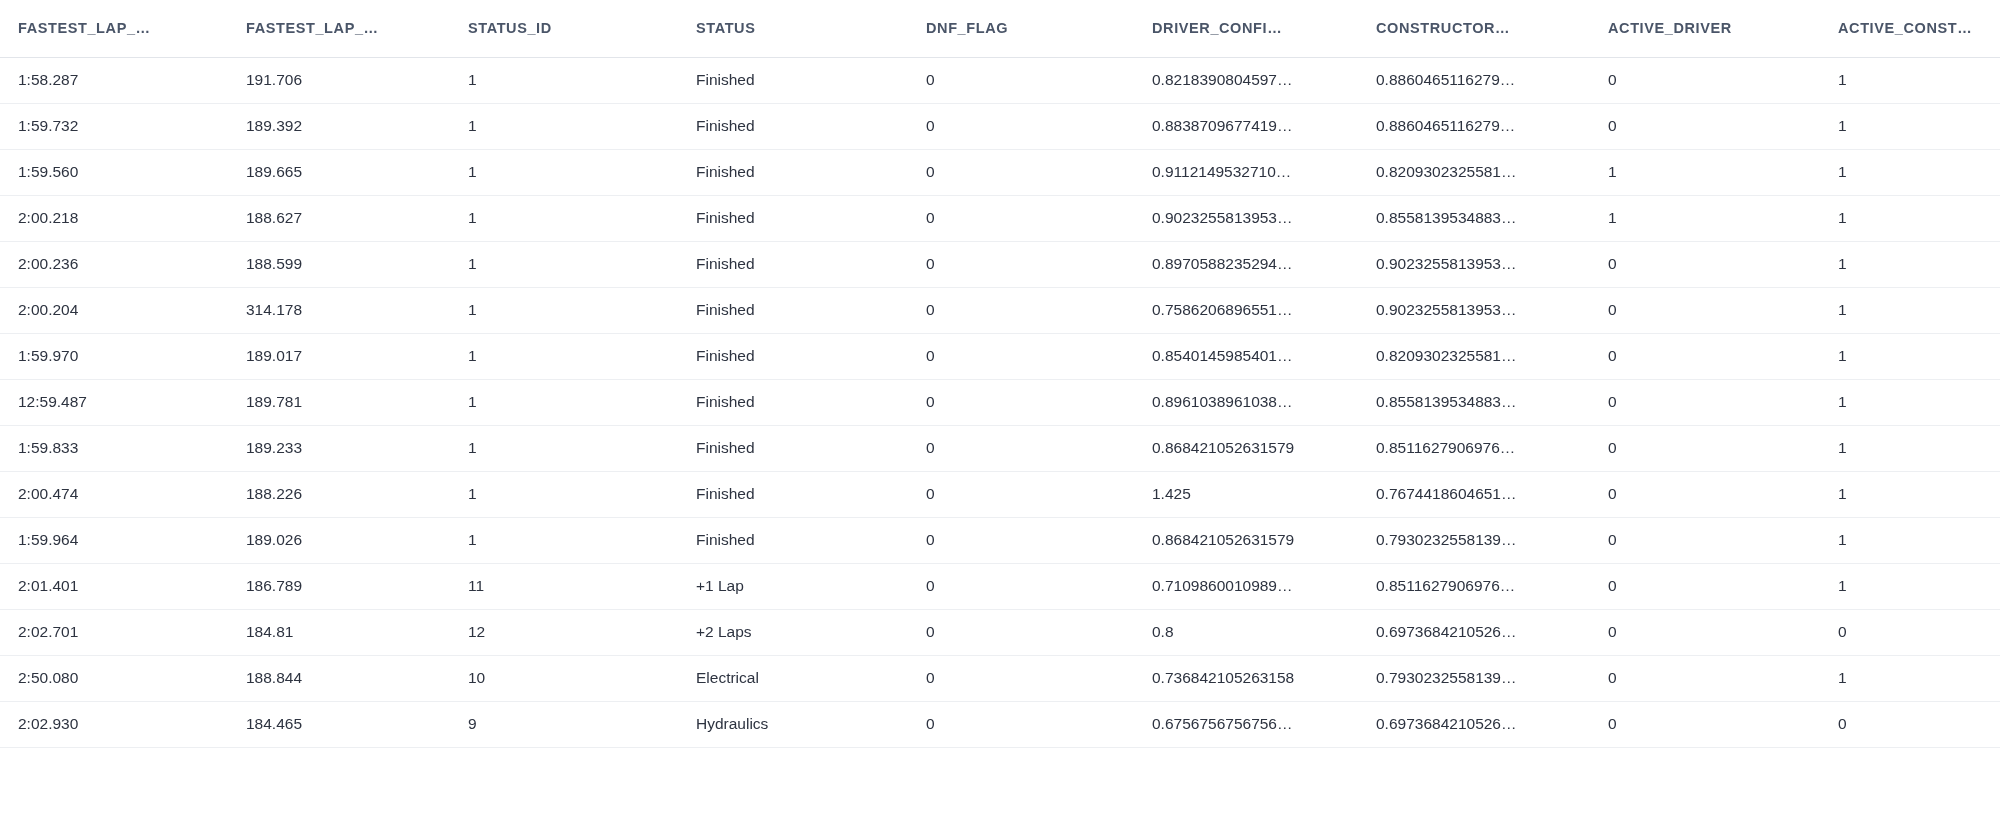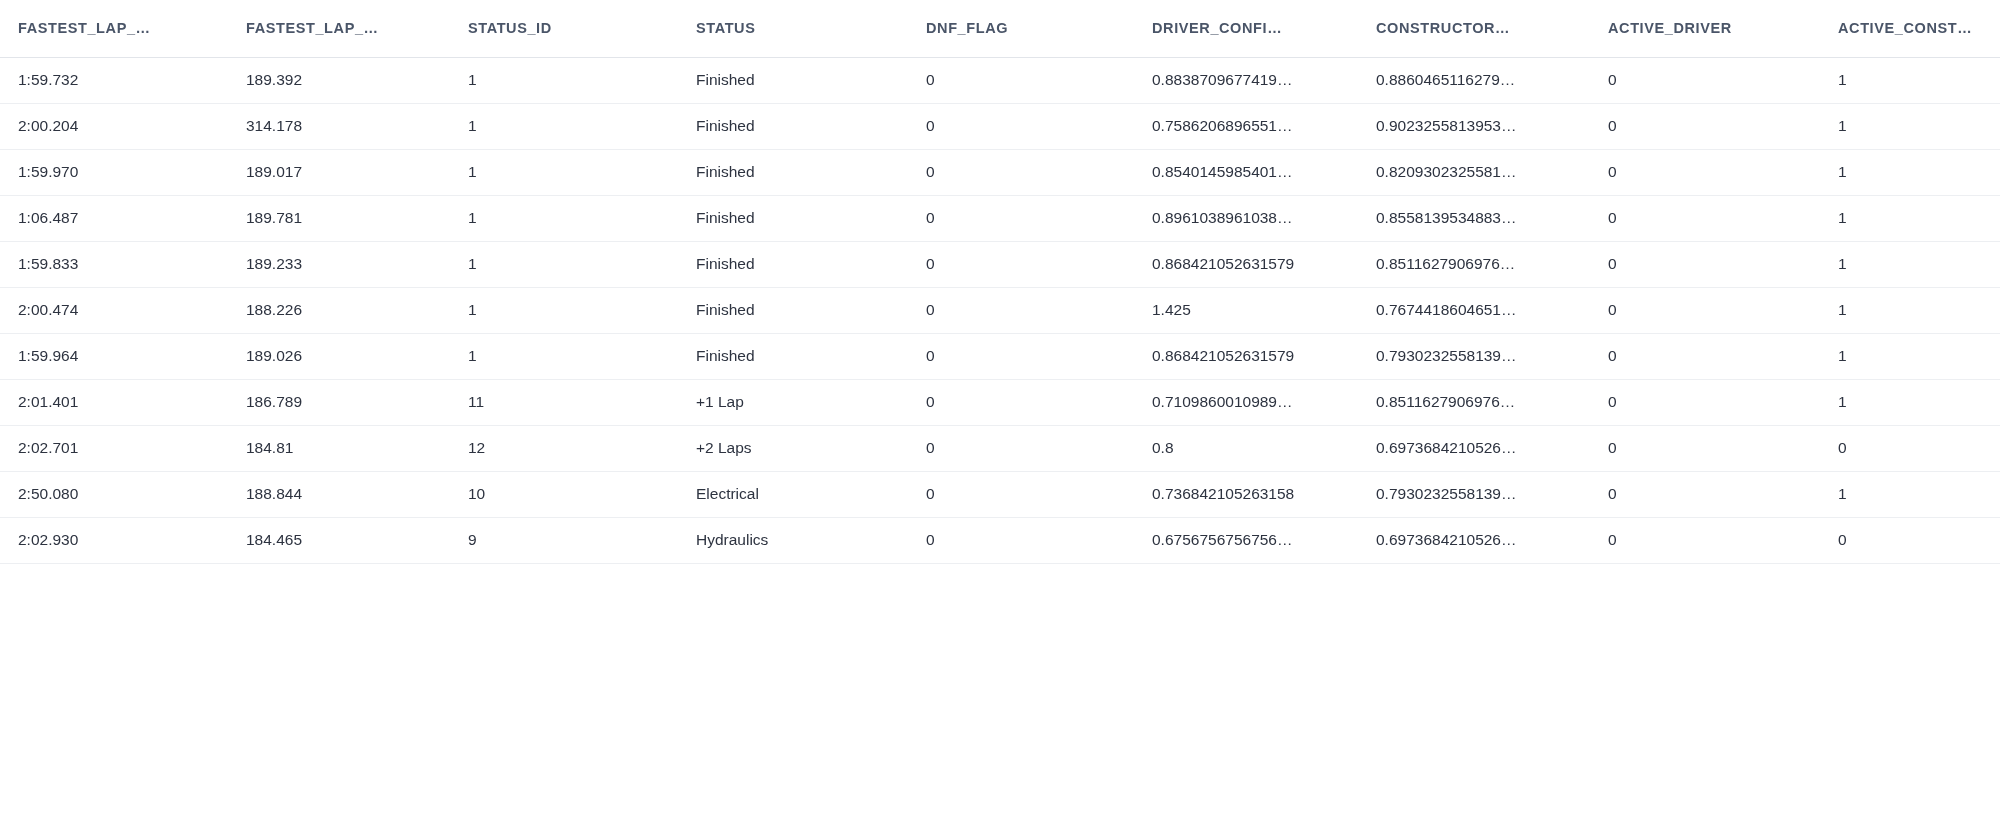--- a/index.html
+++ b/index.html
@@ -88,31 +88,75 @@
         <th>STATUS</th>
         <th>DNF_FLAG</th>
         <th>DRIVER_CONFI…</th>
         <th>CONSTRUCTOR…</th>
         <th>ACTIVE_DRIVER</th>
         <th>ACTIVE_CONST…</th>
       </tr>
     </thead>
     <tbody>
       <tr>
+        <td>1:58.287</td>
+        <td>191.706</td>
+        <td>1</td>
+        <td>Finished</td>
+        <td>0</td>
+        <td>0.8218390804597…</td>
+        <td>0.8860465116279…</td>
+        <td>0</td>
+        <td>1</td>
+      </tr>
+      <tr>
         <td>1:59.732</td>
         <td>189.392</td>
         <td>1</td>
         <td>Finished</td>
         <td>0</td>
         <td>0.8838709677419…</td>
         <td>0.8860465116279…</td>
         <td>0</td>
         <td>1</td>
       </tr>
       <tr>
+        <td>1:59.560</td>
+        <td>189.665</td>
+        <td>1</td>
+        <td>Finished</td>
+        <td>0</td>
+        <td>0.9112149532710…</td>
+        <td>0.8209302325581…</td>
+        <td>1</td>
+        <td>1</td>
+      </tr>
+      <tr>
+        <td>2:00.218</td>
+        <td>188.627</td>
+        <td>1</td>
+        <td>Finished</td>
+        <td>0</td>
+        <td>0.9023255813953…</td>
+        <td>0.8558139534883…</td>
+        <td>1</td>
+        <td>1</td>
+      </tr>
+      <tr>
+        <td>2:00.236</td>
+        <td>188.599</td>
+        <td>1</td>
+        <td>Finished</td>
+        <td>0</td>
+        <td>0.8970588235294…</td>
+        <td>0.9023255813953…</td>
+        <td>0</td>
+        <td>1</td>
+      </tr>
+      <tr>
         <td>2:00.204</td>
         <td>314.178</td>
         <td>1</td>
         <td>Finished</td>
         <td>0</td>
         <td>0.7586206896551…</td>
         <td>0.9023255813953…</td>
         <td>0</td>
         <td>1</td>
       </tr>
@@ -121,21 +165,21 @@
         <td>189.017</td>
         <td>1</td>
         <td>Finished</td>
         <td>0</td>
         <td>0.8540145985401…</td>
         <td>0.8209302325581…</td>
         <td>0</td>
         <td>1</td>
       </tr>
       <tr>
-        <td>1:06.487</td>
+        <td>12:59.487</td>
         <td>189.781</td>
         <td>1</td>
         <td>Finished</td>
         <td>0</td>
         <td>0.8961038961038…</td>
         <td>0.8558139534883…</td>
         <td>0</td>
         <td>1</td>
       </tr>
       <tr>

